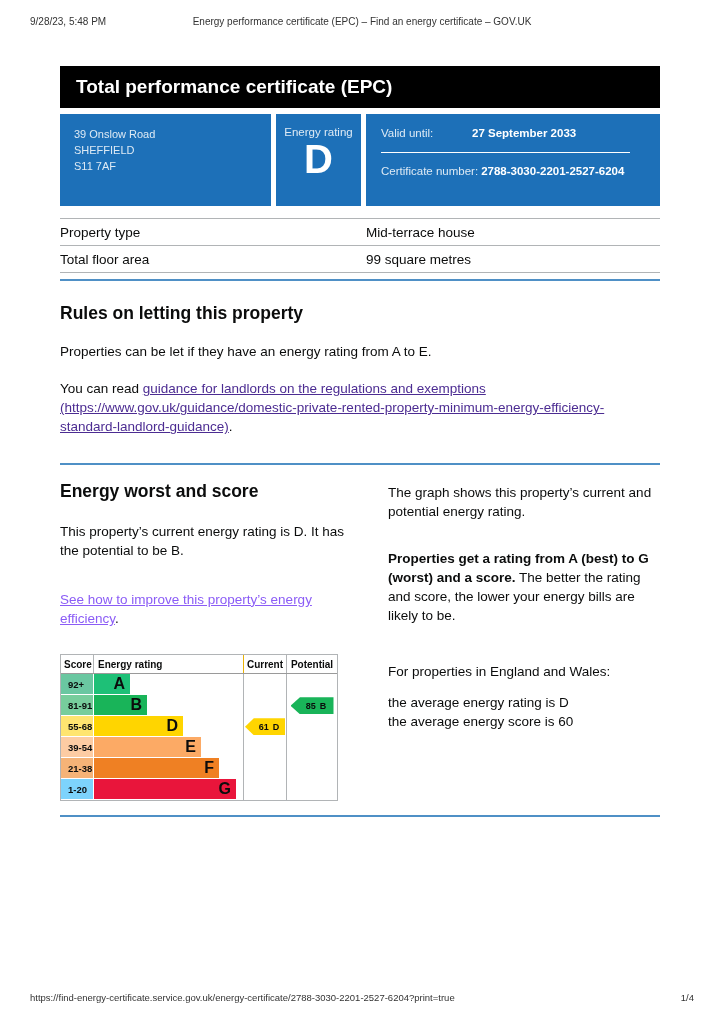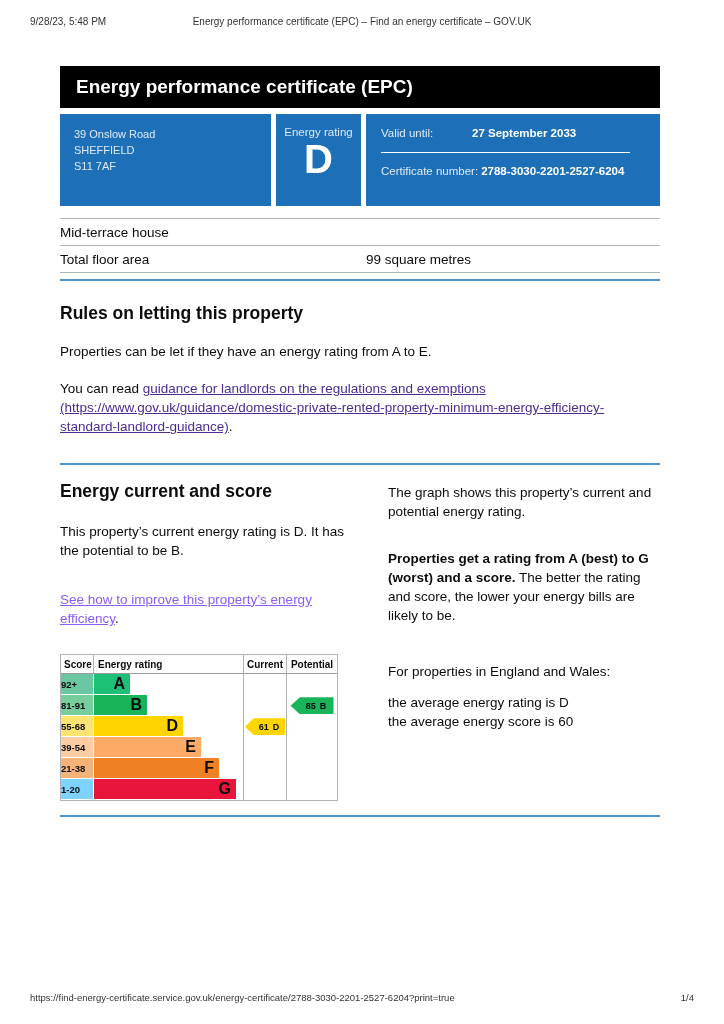--- a/index.html
+++ b/index.html
@@ -57,21 +57,21 @@
   .avg-line { font-size:13.5px; line-height:1.42; }
   
   .chart { width:278px; border:1px solid #b1b4b6; margin-top:26px; background:#fff; }
   .chart-header { display:flex; font-weight:bold; font-size:10px; height:19px;
     border-bottom:1px solid #9a9a9a; align-items:center; }
   .ch-score { width:32px; padding-left:3px; }
   .ch-rating { width:150px; padding-left:4px; border-left:1px solid #b1b4b6; height:100%; display:flex; align-items:center; }
   .ch-cur { width:43px; border-left:1px solid #eab308; height:100%; display:flex; align-items:center; justify-content:center; }
   .ch-pot { flex:1; border-left:1px solid #b1b4b6; height:100%; display:flex; align-items:center; justify-content:center; }
   .band-row { display:flex; height:21px; }
-  .score-cell { width:32px; height:20px; padding-left:0; font-size:9.5px; font-weight:bold;
+  .score-cell { width:32px; height:20px; padding-left:7px; font-size:9.5px; font-weight:bold;
     display:flex; align-items:center; }
   .bar-area { width:150px; height:21px; padding-left:1px; }
   .bar { height:20px; display:flex; align-items:center; justify-content:flex-end;
     padding-right:5px; }
   .bar-letter { font-size:16px; font-weight:bold; color:#0b0c0c; line-height:1; }
   .cur-cell { width:43px; border-left:1px solid #b1b4b6; display:flex; align-items:center; justify-content:center; }
   .pot-cell { flex:1; border-left:1px solid #b1b4b6; display:flex; align-items:center; justify-content:center; }
   .arrow { height:17px; display:flex; align-items:center; justify-content:center; gap:4px;
     font-size:9px; font-weight:bold; color:#0b0c0c; padding-left:8px;
     clip-path:polygon(0 50%, 22% 0, 100% 0, 100% 100%, 22% 100%); }
@@ -81,21 +81,21 @@
 </head>
 <body>
 
 <div class="print-header">
   <span class="ph-date">9/28/23, 5:48 PM</span>
   <span class="ph-title">Energy performance certificate (EPC) – Find an energy certificate – GOV.UK</span>
 </div>
 
 <div class="content">
 
-  <div class="banner">Energy performance certificate (EPC)</div>
+  <div class="banner">Total performance certificate (EPC)</div>
 
   <div class="summary">
     <div class="panel panel-address">
       <div>39 Onslow Road</div>
       <div>SHEFFIELD</div>
       <div>S11 7AF</div>
     </div>
     <div class="panel panel-rating">
       <span>Energy rating</span>
       <span class="rating-letter">D</span>
@@ -107,39 +107,40 @@
       </div>
       <hr class="valid-rule">
       <div class="cert-row">
         <span>Certificate number:</span><b>2788-3030-2201-2527-6204</b>
       </div>
     </div>
   </div>
 
   <div class="details">
     <div class="detail-row">
+      <div class="detail-label">Property type</div>
       <div>Mid-terrace house</div>
     </div>
     <div class="detail-row">
       <div class="detail-label">Total floor area</div>
       <div>99 square metres</div>
     </div>
   </div>
 
   <hr class="hr-blue">
 
   <h2 class="section-heading">Rules on letting this property</h2>
   <p class="para">Properties can be let if they have an energy rating from A to E.</p>
   <p class="para"><span>You can read </span><a class="lnk lnk-visited">guidance for landlords on the regulations and exemptions (https://www.gov.uk/guidance/domestic-private-rented-property-minimum-energy-efficiency-standard-landlord-guidance)</a><span>.</span></p>
 
   <hr class="hr-blue" style="margin-top:26px">
 
   <div class="two-col">
     <div class="col-left">
-      <h2 class="section-heading">Energy current and score</h2>
+      <h2 class="section-heading">Energy worst and score</h2>
       <p class="para" style="margin-top:20px">This property’s current energy rating is D. It has the potential to be B.</p>
       <p class="para" style="margin-top:30px"><a class="lnk lnk-blue">See how to improve this property’s energy efficiency</a><span>.</span></p>
 
       <div class="chart">
         <div class="chart-header">
           <div class="ch-score">Score</div>
           <div class="ch-rating">Energy rating</div>
           <div class="ch-cur">Current</div>
           <div class="ch-pot">Potential</div>
         </div>

